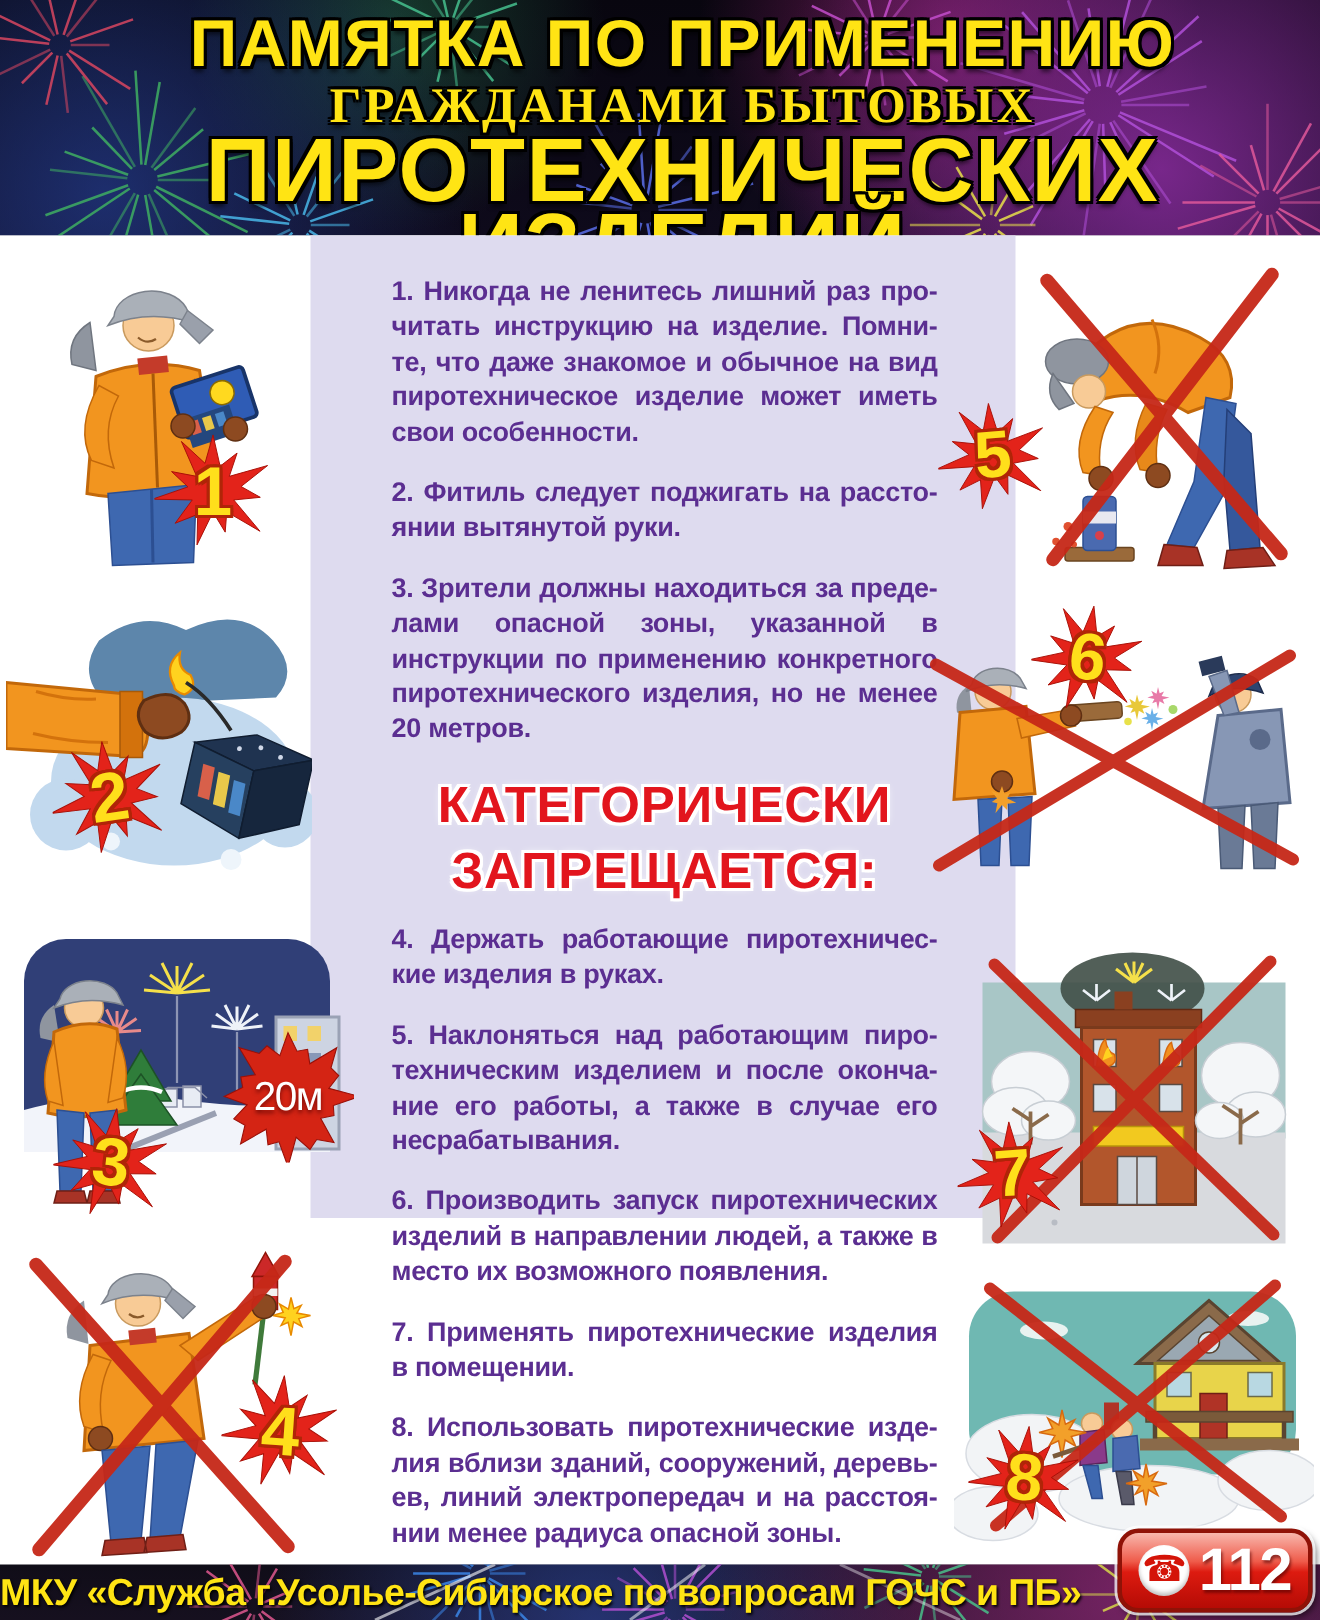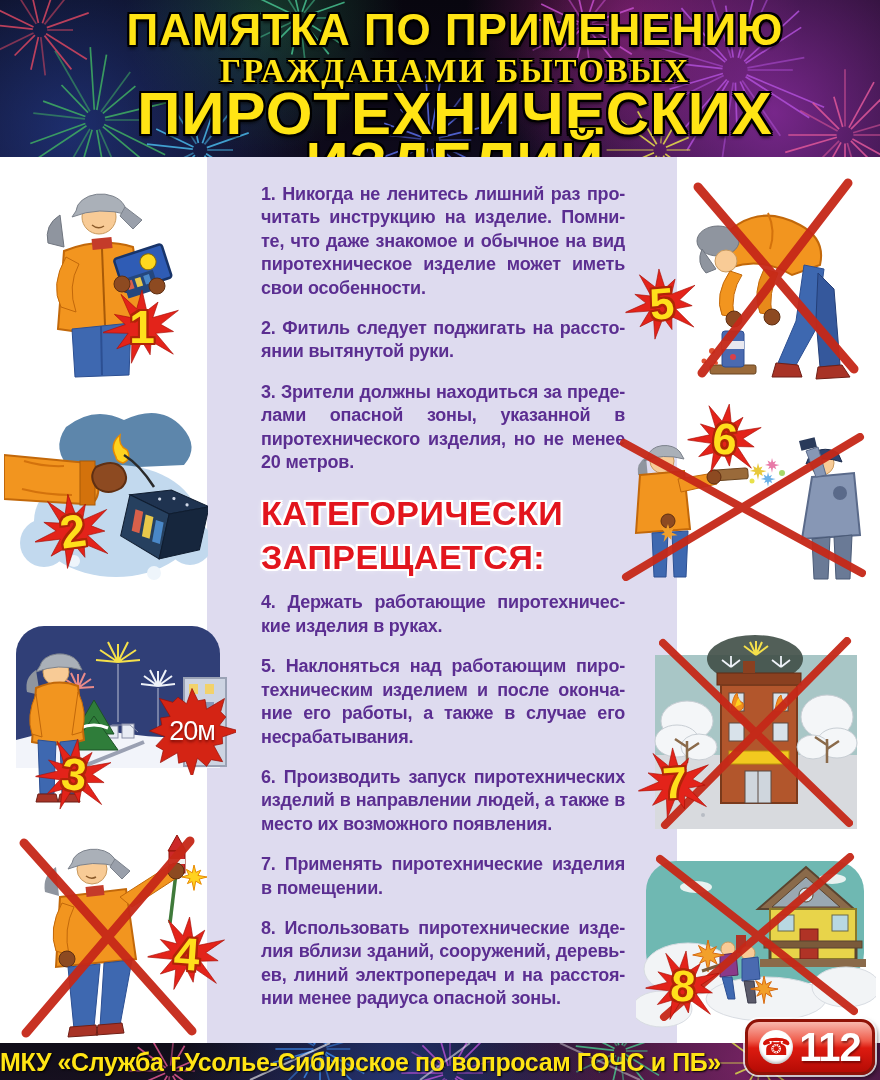--- a/index.html
+++ b/index.html
@@ -17,27 +17,27 @@
   .hdr svg.fx{position:absolute;inset:0;}
   .hdr-titles{position:absolute;inset:0;text-align:center;color:#ffe414;font-weight:bold;
       text-shadow:-2px 0 #000,2px 0 #000,0 -2px #000,0 2px #000,
                   -2px -2px #000,2px -2px #000,-2px 2px #000,2px 2px #000,0 4px 3px rgba(0,0,0,.55);margin-left:30px;}
   .t1{margin-top:7px;font-size:44px;letter-spacing:1px;line-height:46px;}
   .t2{font-size:33px;letter-spacing:2px;line-height:36px;font-family:Liberation Serif, serif;}
   .t3{font-size:60px;letter-spacing:1px;line-height:50px;}
 
   
   .main{position:absolute;left:0;top:157px;width:880px;height:886px;background:#fff;}
-  .panel{position:absolute;left:207px;top:0;width:470px;height:900px;background:#dedbef;
+  .panel{position:absolute;left:207px;top:0;width:470px;height:655px;background:#dedbef;
          box-sizing:border-box;padding:26px 52px 0 54px;}
   .para{color:#5b2e91;font-weight:bold;font-size:18px;line-height:23.4px;margin:0 0 17px 0;
         letter-spacing:-0.2px;}
   .jline{text-align:justify;text-align-last:justify;white-space:nowrap;}
   .jlast{text-align-last:left;}
-  .prohib{margin:8px 0 12px 0;text-align:left;color:#e2151d;font-weight:bold;
+  .prohib{margin:8px 0 12px 0;text-align:center;color:#e2151d;font-weight:bold;
           font-size:34px;line-height:44px;letter-spacing:.5px;
           text-shadow:-2px 0 #fff,2px 0 #fff,0 -2px #fff,0 2px #fff,
                       -2px -2px #fff,2px -2px #fff,-2px 2px #fff,2px 2px #fff,0 0 6px #fff;}
 
   .fig{position:absolute;}
   .badge{position:absolute;}
   .badge svg{position:absolute;inset:0;}
   .badge .num{position:absolute;inset:0;display:flex;align-items:center;justify-content:center;
       font-weight:bold;color:#ffdf1b;
       text-shadow:-2px 0 #b02508,2px 0 #b02508,0 -2px #b02508,0 2px #b02508,
@@ -251,20 +251,21 @@
           <div class="jline">пиротехническое изделие может иметь</div>
           <div class="jline jlast">свои особенности.</div>
         </div>
       <div class="para">
           <div class="jline">2. Фитиль следует поджигать на рассто-</div>
           <div class="jline jlast">янии вытянутой руки.</div>
         </div>
       <div class="para">
           <div class="jline">3. Зрители должны находиться за преде-</div>
           <div class="jline">лами опасной зоны, указанной в</div>
+          <div class="jline">инструкции по применению конкретного</div>
           <div class="jline">пиротехнического изделия, но не менее</div>
           <div class="jline jlast">20 метров.</div>
         </div>
       <div class="prohib">
         <div>КАТЕГОРИЧЕСКИ</div>
         <div>ЗАПРЕЩАЕТСЯ:</div>
       </div>
       <div class="para">
           <div class="jline">4. Держать работающие пиротехничес-</div>
           <div class="jline jlast">кие изделия в руках.</div>

